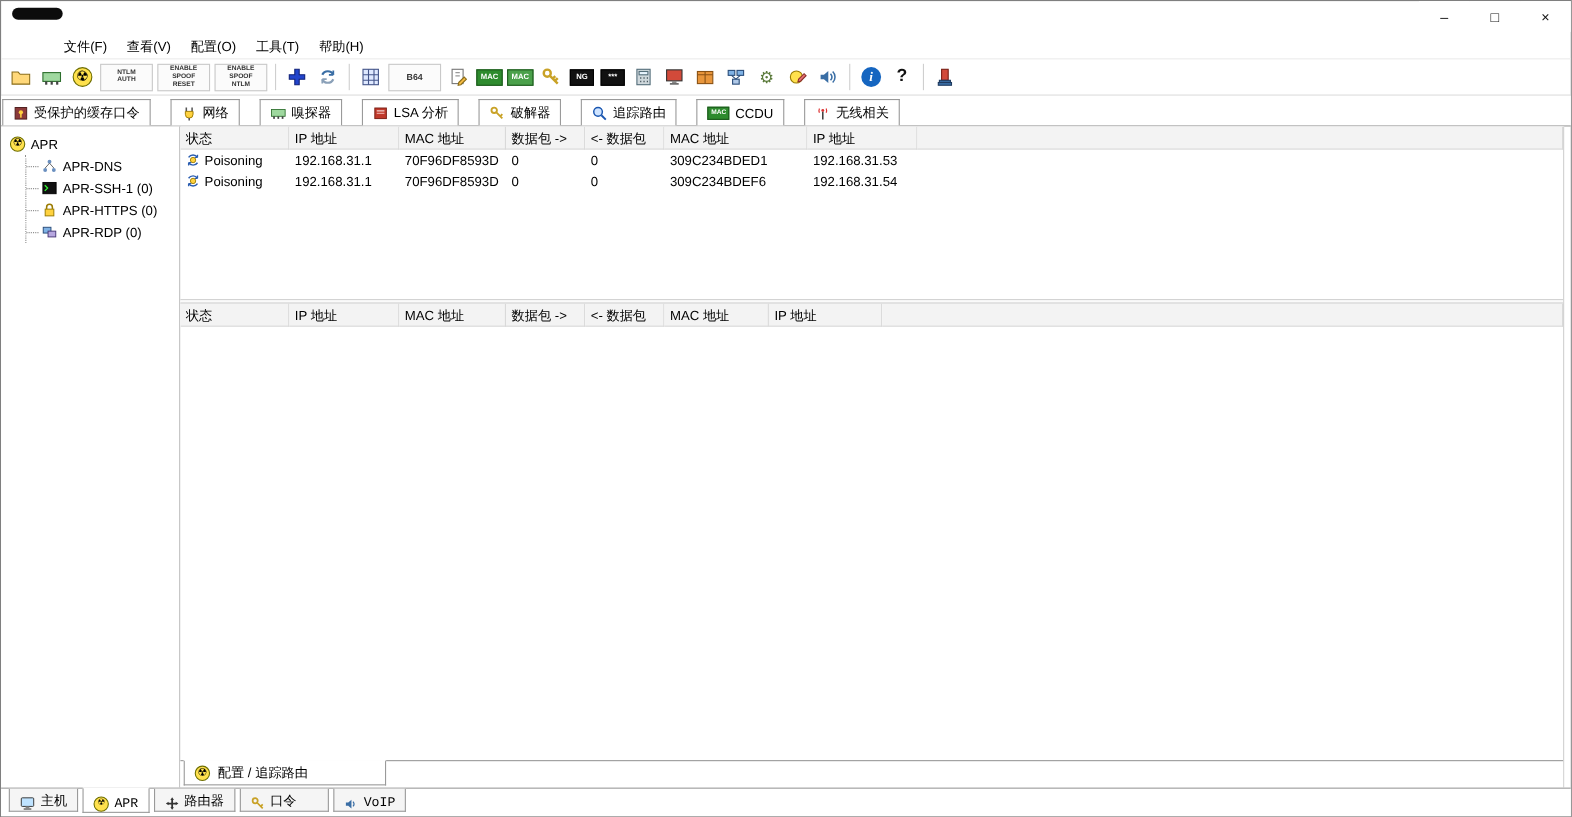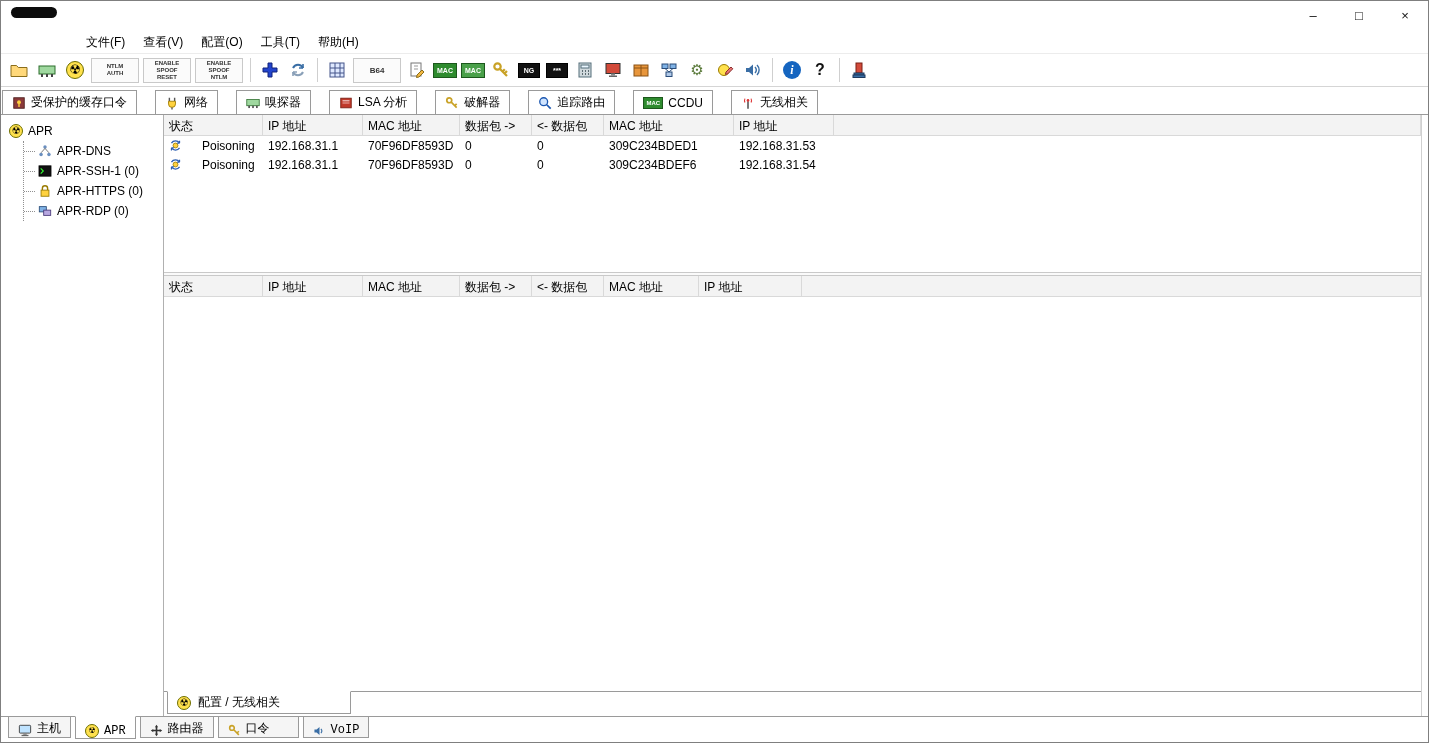--- a/index.html
+++ b/index.html
@@ -3,21 +3,21 @@
 <meta charset="utf-8">
 <style>
 *{margin:0;padding:0;box-sizing:border-box}
 html,body{width:1429px;height:743px;overflow:hidden}
 body{font-family:"Liberation Sans","DejaVu Sans",sans-serif;font-size:12px;color:#000;background:#fff}
 .window{width:1429px;height:743px;border:1px solid #7f7f7f;display:flex;flex-direction:column;background:#fff;position:relative}
 .titlebar{height:30px;display:flex;flex:0 0 auto}
 .logo{width:46px;height:11px;background:#0c0c0c;border-radius:6px;margin:6px 0 0 10px}
 .wincontrols{margin-left:auto;display:flex}
 .winbtn{width:46px;height:28px;border:none;background:#fff;font-size:13px;font-family:inherit;color:#111}
-.menubar{height:22px;display:flex;align-items:center;padding-left:76px;flex:0 0 auto}
+.menubar{height:22px;display:flex;align-items:center;padding-left:48px;flex:0 0 auto}
 .menu-item{padding:2px 9px;white-space:nowrap}
 .toolbar{height:34px;display:flex;align-items:center;padding:0 4px;border-top:1px solid #ececec;border-bottom:1px solid #d5d5d5;flex:0 0 auto}
 .tb{min-width:28px;height:28px;display:flex;align-items:center;justify-content:center;background:transparent;border:none;padding:0 2px}
 .tsep{width:1px;height:24px;background:#cfcfcf;margin:0 5px}
 .ic{display:inline-flex;align-items:center;justify-content:center}
 .txtic{width:48px;height:25px;font-size:6px;line-height:7px;white-space:pre-line;display:flex;align-items:center;justify-content:center;text-align:center;border:1px solid #c9c9c9;background:#fbfbfb;color:#333;font-weight:bold}
 .radic{width:18px;height:18px;border-radius:50%;background:#ffe14d;border:1px solid #6e6e00;font-size:13px;line-height:16px;text-align:center;color:#000;display:inline-block;flex:0 0 auto}
 .radic.small{width:14px;height:14px;font-size:10px;line-height:12px}
 .macic{background:#2e8b2e;color:#fff;font-size:7px;font-weight:bold;width:24px;height:15px;display:flex;align-items:center;justify-content:center;border:1px solid #1c581c}
 .blkic{background:#111;color:#fff;font-size:7px;font-weight:bold;width:22px;height:15px;display:flex;align-items:center;justify-content:center;border:1px solid #000}
@@ -33,21 +33,21 @@
 .tkids .tnode::before{content:"";position:absolute;left:0;top:10px;width:11px;border-top:1px dotted #909090}
 .rightpanel{flex:1;display:flex;flex-direction:column;margin-right:6px;border-right:1px solid #d0d0d0;min-width:0;background:#fff}
 .t1{height:158px;flex:0 0 auto;border-bottom:1px solid #c9c9c9;overflow:hidden}
 .splitter{height:3px;background:#fafafa;border-bottom:1px solid #c9c9c9;flex:0 0 auto}
 .t2{flex:1;min-height:0;overflow:hidden}
 .hdr{display:grid;height:21px}
 .g1{grid-template-columns:99px 100px 97px 72px 72px 130px 100px 1fr}
 .g2{grid-template-columns:99px 100px 97px 72px 72px 95px 103px 1fr}
 .hcell{background:#f3f3f3;border-right:1px solid #d9d9d9;border-bottom:1px solid #d9d9d9;padding:3px 5px 0;white-space:nowrap;overflow:hidden}
 .trow{display:grid;height:19px;align-items:center}
-.tcell{padding:0 5px;white-space:nowrap;overflow:hidden;display:flex;align-items:center;gap:20px}
+.tcell{padding:0 5px;white-space:nowrap;overflow:hidden;display:flex;align-items:center;gap:4px}
 .innertabs{height:25px;flex:0 0 auto;border-top:1px solid #9a9a9a;display:flex;padding-left:3px;background:#fff}
 .itab{display:flex;align-items:center;gap:7px;border:1px solid #9a9a9a;border-top:1px solid #fff;margin-top:-1px;padding:0 70px 0 9px;background:#fff;height:23px;font-family:inherit;font-size:12px;white-space:nowrap}
 .bottomtabs{height:26px;flex:0 0 auto;display:flex;align-items:flex-start;padding-left:7px;background:#fff;border-top:1px solid #9a9a9a}
 .btab{display:flex;align-items:flex-end;gap:5px;padding:0 9px;height:21px;border:1px solid #9a9a9a;border-top:none;background:#f5f5f5;margin-right:4px;font-family:Liberation Mono, monospace;font-size:12px;white-space:nowrap}
 .btab.active{background:#fff;height:23px;position:relative;margin-top:-1px;border-top:1px solid #fff;padding-top:1px}
 .btab.wide{padding-right:28px}
 .statusbar{height:23px;flex:0 0 auto;border-top:1px solid #cfcfcf;display:flex;align-items:center;gap:14px;padding-left:8px;position:relative;background:#fff}
 .fragment{position:absolute;right:0;bottom:0;width:226px;height:9px;background:#f4f2e6;border-left:1px solid #ddd8c6;border-top:1px solid #ddd8c6;display:flex;align-items:center;gap:7px;padding-left:84px}
 .dot{width:6px;height:6px;border-radius:50%;background:#f2c200;flex:0 0 auto}
 .dot.w{background:#fdfdfd;border:1px solid #e0dcc8}
@@ -435,21 +435,21 @@
           <div class="hcell">&lt;- 数据包</div>
           <div class="hcell">MAC 地址</div>
           <div class="hcell">IP 地址</div>
           <div class="hcell"></div>
         </div>
       </div>
 
       <div class="innertabs">
         <button class="itab">
           <span class="radic small ic">☢</span>
-          <span>配置 / 无线相关</span>
+          <span>配置 / 追踪路由</span>
         </button>
       </div>
 
     </div>
   </div>
 
   <div class="bottomtabs">
     <button class="btab">
         <span class="ic">
           <svg width="14" height="13" viewBox="0 0 16 15">

